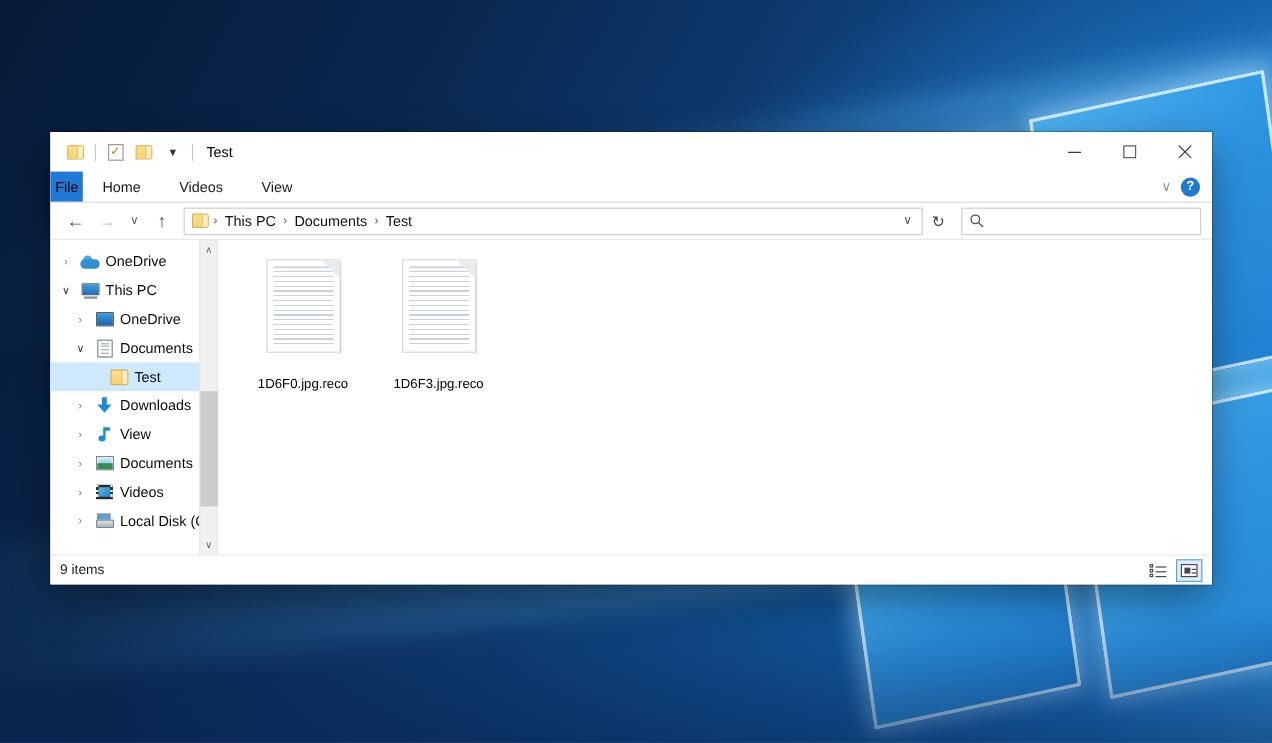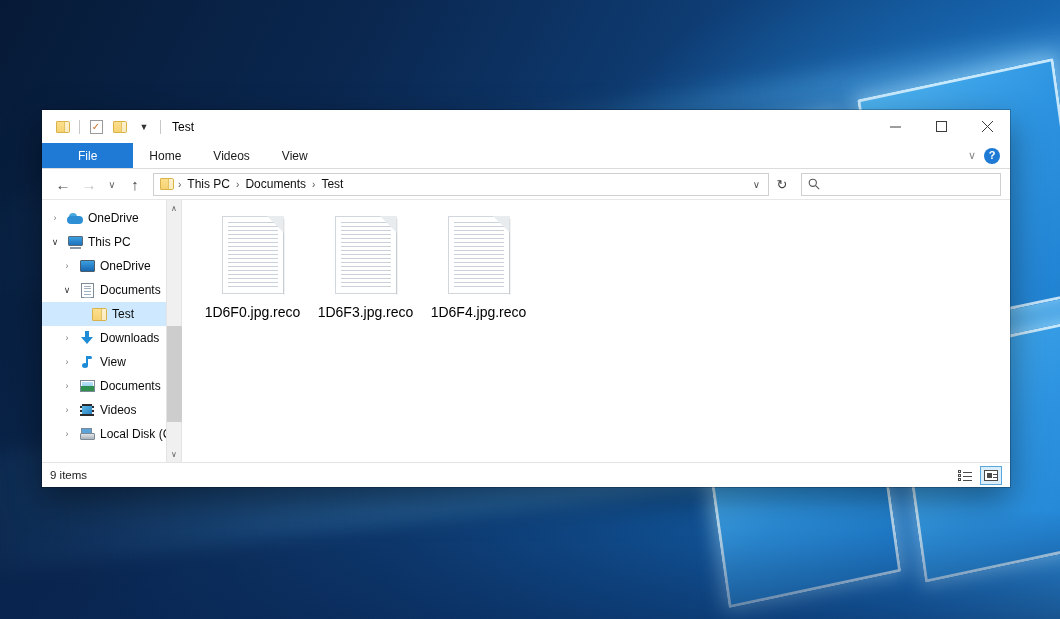--- a/index.html
+++ b/index.html
@@ -120,22 +120,22 @@
     display: flex; align-items: stretch;
     border-bottom: 1px solid #dcdcdc;
     position: relative;
   }
   .rtab {
     padding: 0 16px;
     display: flex; align-items: center;
     font-size: 12px; color: #1a1a1a;
   }
   .rtab.file {
-    background: #1e7ad4; color: #ffffff;
-    padding: 0 36px;
+    background: #1e7ad4; color: #000000;
+    padding: 0 4px;
   }
   #ribbon-right {
     margin-left: auto; display: flex; align-items: center; gap: 8px; padding-right: 10px;
   }
   .ribbon-chev { color: #8a8a8a; font-size: 11px; }
   .help-ico {
     width: 16px; height: 16px; border-radius: 50%;
     background: #1e7ad4; color: #fff;
     font-size: 11px; font-weight: bold;
     display: flex; align-items: center; justify-content: center;
@@ -293,22 +293,22 @@
   }
   .file-icon .lines {
     position: absolute; left: 5px; right: 5px; top: 5px; bottom: 5px;
     background: repeating-linear-gradient(to bottom, #c9d2dc 0px, #c9d2dc 1px, #ffffff 1px, #ffffff 4px);
   }
   .file-icon .shade {
     position: absolute; right: -2px; top: 2px; bottom: -2px; width: 2px;
     background: rgba(0,0,0,0.05);
   }
   .file-name {
-    margin-top: 10px;
-    font-size: 14px; color: #000;
+    margin-top: 20px;
+    font-size: 11px; color: #000;
     text-align: center; white-space: nowrap;
   }
 
   
   #statusbar {
     height: 25px; flex: 0 0 25px;
     border-top: 1px solid #e4e4e4;
     background: #fff;
     display: flex; align-items: center;
     padding: 0 8px;
@@ -558,28 +558,20 @@
 
         <div class="file-item">
           <div class="file-icon">
             <div class="lines"></div>
               <div class="fold"></div>
               <div class="shade"></div>
           </div>
           <div class="file-name">1D6F3.jpg.reco</div>
         </div>
 
-        <div class="file-item">
-          <div class="file-icon">
-            <div class="lines"></div>
-              <div class="fold"></div>
-              <div class="shade"></div>
-          </div>
-          <div class="file-name">1D6F4.jpg.reco</div>
-        </div>
 
 
       </div>
     </div>
   </div>
 
   <div id="statusbar">
     <div id="statusitems">9 items</div>
     <div id="viewbtns">
       <div class="viewbtn">

